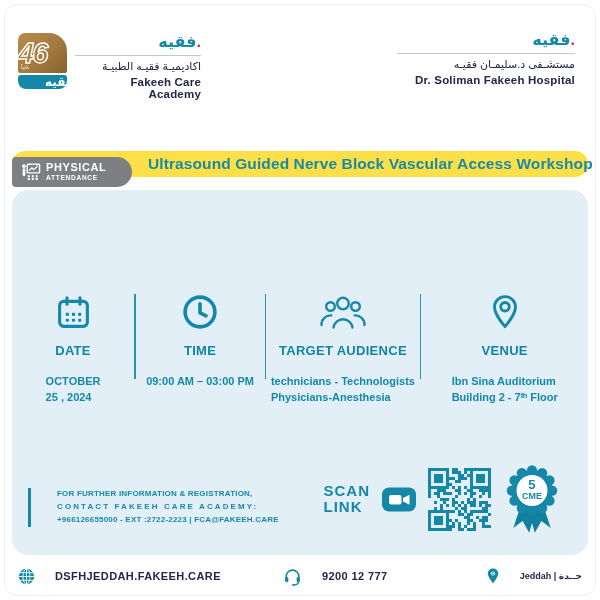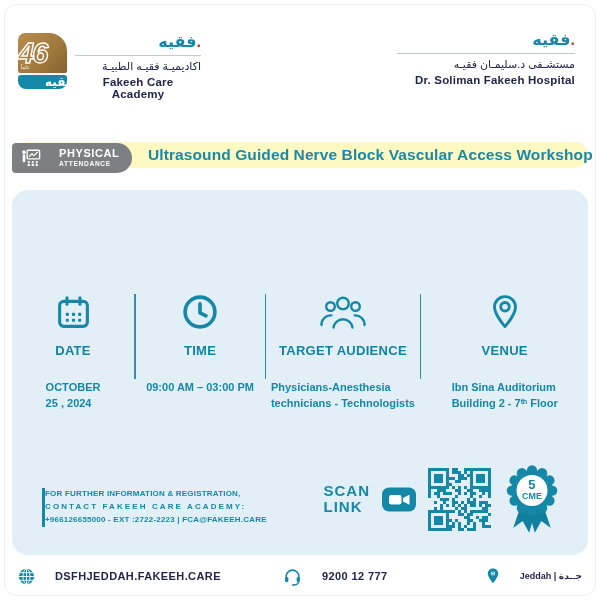--- a/index.html
+++ b/index.html
@@ -27,57 +27,57 @@
     height:14px;margin-top:2px;background:#1588a8;border-radius:3px 3px 8px 8px;
     color:#fff;font-size:12px;font-weight:bold;display:flex;align-items:center;justify-content:center;padding-left:37px;
   }
   .brandL{position:absolute;left:75px;top:33px;width:126px;}
   .brandR{position:absolute;right:25px;top:31px;width:178px;text-align:right;}
   .logoAr{font-size:16px;font-weight:bold;color:#1588a8;text-align:right;line-height:1.1;}
   .logoAr .dot{color:#a83a4e;}
   .brandRule{border:none;border-top:1px solid #c3c8cd;margin:4px 0 4px 0;}
   .arLine{font-size:11px;color:#23264a;text-align:right;line-height:1.25;}
   .enLine{font-size:11.5px;font-weight:bold;color:#23264a;margin-top:3px;letter-spacing:.2px;}
-  .brandL .enLine{text-align:center;}
+  .brandL .enLine{text-align:right;}
   .cityLine{font-size:8.5px;font-weight:bold;color:#1588a8;margin-top:4px;}
 
   
   .titleBar{
-    position:absolute;left:12px;top:142px;width:576px;height:26px;
-    background:#fef9c3;border-radius:13px;
+    position:absolute;left:12px;top:151px;width:576px;height:26px;
+    background:#fde047;border-radius:13px;
   }
   .titleText{
     position:absolute;left:136px;top:50%;transform:translateY(-50%);
     color:#1b89a6;font-weight:800;font-size:15.5px;letter-spacing:.1px;white-space:nowrap;
   }
   .attBadge{
-    position:absolute;left:12px;top:143px;height:30px;width:120px;z-index:2;
+    position:absolute;left:12px;top:157px;height:30px;width:120px;z-index:2;
     background:#7d7f82;border-radius:4px 15px 15px 4px;
-    display:flex;align-items:center;gap:17px;padding:0 8px;box-sizing:border-box;
+    display:flex;align-items:center;gap:4px;padding:0 8px;box-sizing:border-box;
   }
   .attBadge .txt{display:flex;flex-direction:column;line-height:1;}
   .attBadge .l1{font-size:11px;font-weight:900;color:#fff;letter-spacing:.6px;}
   .attBadge .l2{font-size:6.6px;font-weight:900;color:#fff;letter-spacing:.7px;margin-top:1.5px;}
 
   
   .card{
     position:absolute;left:12px;top:190px;width:576px;height:365px;
     background:#e3eff7;border-radius:16px;
   }
   .infoRow{position:absolute;left:0;top:100px;width:100%;display:flex;}
   .col{display:flex;flex-direction:column;align-items:center;text-align:left;}
   .c1{flex:123 0 0;} .c2{flex:130 0 0;} .c3{flex:155 0 0;} .c4{flex:168 0 0;}
   .vdiv{width:1.5px;background:#2e8fac;height:85px;margin-top:4px;}
   .iconBox{height:44px;display:flex;align-items:center;justify-content:center;}
   .colLabel{font-size:13px;font-weight:800;color:#1283a3;letter-spacing:.3px;margin-top:9px;}
-  .colVal{font-size:11px;font-weight:bold;color:#1588a8;line-height:1.45;margin-top:22px;}
+  .colVal{font-size:11px;font-weight:bold;color:#1588a8;line-height:1.45;margin-top:16px;}
 
   .contact{
-    position:absolute;left:30px;bottom:28px;
-    border-left:3.5px solid #1588a8;padding-left:0;
+    position:absolute;left:16px;bottom:28px;
+    border-left:3.5px solid #1588a8;padding-left:26px;
   }
   .contact div{font-size:8px;font-weight:800;color:#1588a8;line-height:1.62;letter-spacing:.2px;white-space:nowrap;}
   .contact .ls{letter-spacing:2.1px;}
 
   .scanGroup{position:absolute;right:26px;bottom:20px;display:flex;align-items:center;gap:11px;}
   .scanLabel{font-size:15px;font-weight:900;color:#1588a8;line-height:1.08;letter-spacing:1px;text-align:left;}
   .qr{display:grid;grid-template-columns:repeat(21,3px);grid-auto-rows:3px;}
   .qr i{display:block;}
   .qr i.on{background:#1588a8;}
 
@@ -193,22 +193,22 @@
           <circle cx="24" cy="9.5" r="5.8"></circle>
           <circle cx="11.5" cy="12.5" r="4.3"></circle>
           <circle cx="36.5" cy="12.5" r="4.3"></circle>
           <path d="M14.5 33.5 a9.6 9.6 0 0 1 19 0"></path>
           <path d="M2.5 31 a9.2 9.2 0 0 1 9.8 -9.6"></path>
           <path d="M45.5 31 a9.2 9.2 0 0 0 -9.8 -9.6"></path>
         </svg>
       </div>
       <div class="colLabel">TARGET AUDIENCE</div>
       <div class="colVal">
+        <div>technicians - Technologists</div>
         <div>Physicians-Anesthesia</div>
-        <div>technicians - Technologists</div>
       </div>
     </div>
 
     <div class="vdiv"></div>
 
     <div class="col c4">
       <div class="iconBox">
         <svg width="30" height="38" viewBox="0 0 24 29" fill="none" stroke="#1588a8" stroke-width="2.3" stroke-linecap="round" stroke-linejoin="round">
           <path d="M12 2.2 C7.2 2.2 3.6 5.9 3.6 10.6 C3.6 16.2 12 26.2 12 26.2 C12 26.2 20.4 16.2 20.4 10.6 C20.4 5.9 16.8 2.2 12 2.2 Z"></path>
           <circle cx="12" cy="10.3" r="3.4"></circle>

